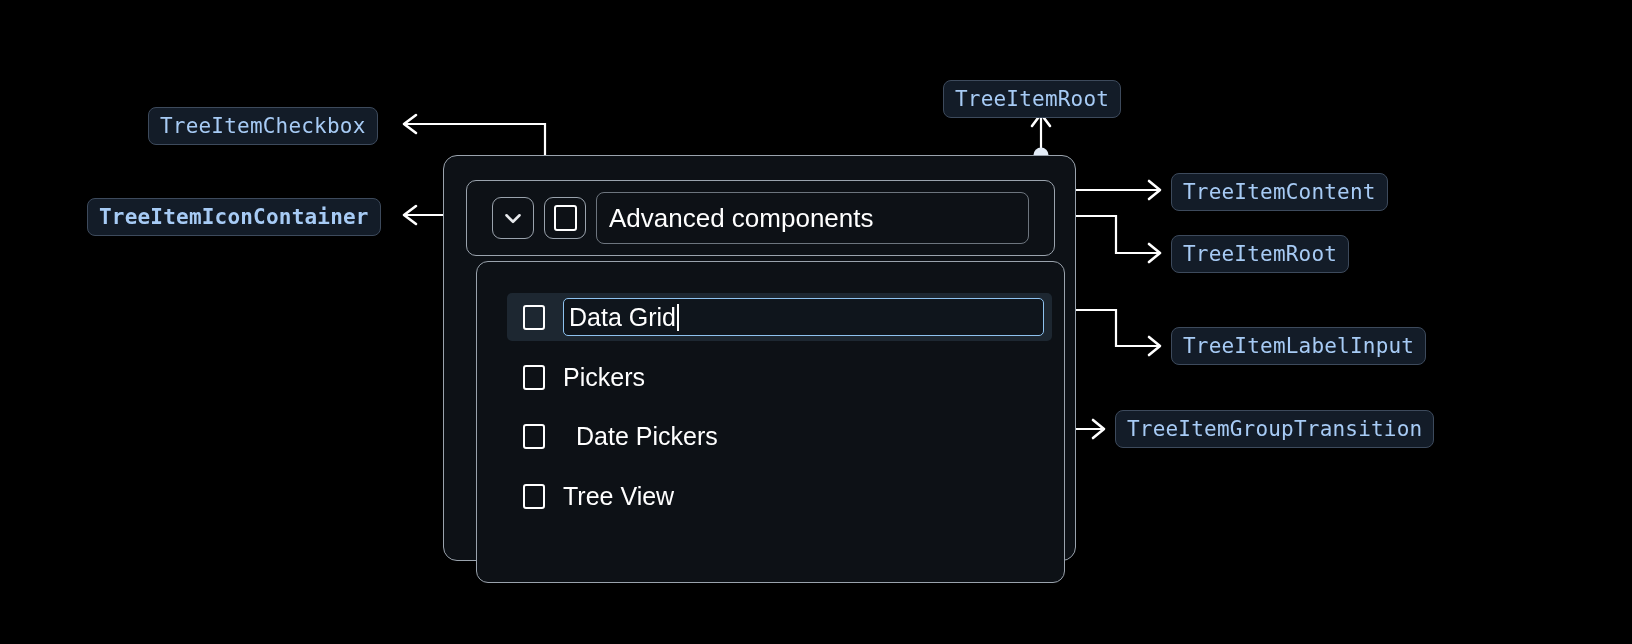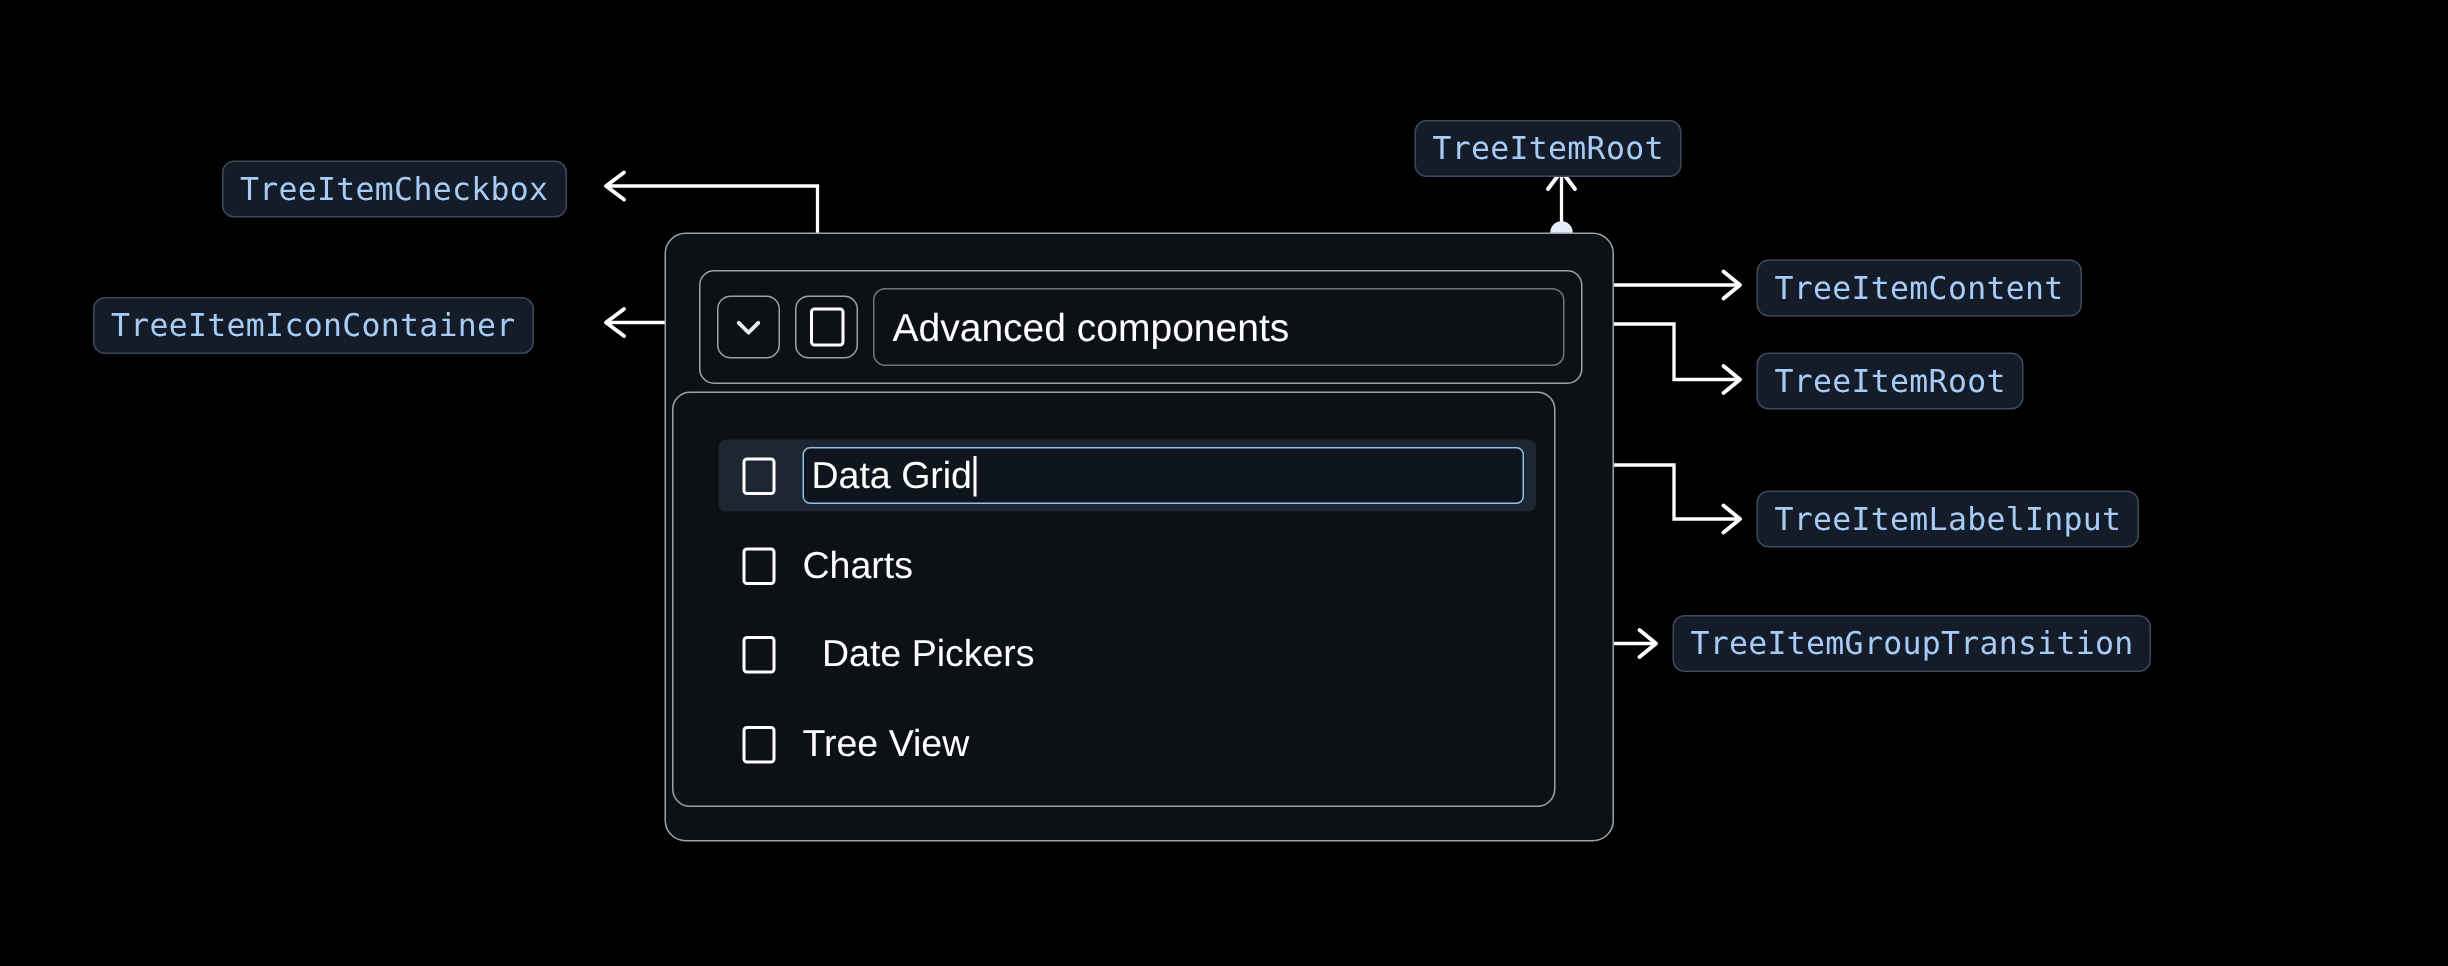--- a/index.html
+++ b/index.html
@@ -69,21 +69,21 @@
     left: 22px;
     top: 24px;
     width: 589px;
     height: 76px;
     box-sizing: border-box;
     background: #0d1116;
     border: 1px solid #9aa3ad;
     border-radius: 10px;
     display: flex;
     align-items: center;
-    padding: 0 11px;
+    padding: 0 25px;
     gap: 10px;
   }
 
   .icon-box {
     box-sizing: border-box;
     width: 42px;
     height: 42px;
     border: 1px solid #9aa3ad;
     border-radius: 9px;
     display: flex;
@@ -123,24 +123,24 @@
     align-items: center;
     padding: 0 12px;
     color: #ffffff;
     font-size: 26px;
     background: transparent;
   }
 
   
   #tree-group {
     position: absolute;
-    left: 4px;
+    left: 32px;
     top: 105px;
     width: 589px;
-    height: 277px;
+    height: 322px;
     box-sizing: border-box;
     background: #0d1116;
     border: 1px solid #9aa3ad;
     border-radius: 12px;
     overflow: hidden;
   }
 
   .group-row {
     position: absolute;
     left: 30px;
@@ -239,21 +239,21 @@
       <circle cx="1041" cy="155" r="7.5"></circle>
       <circle cx="1053" cy="190" r="7.5"></circle>
       <circle cx="1041" cy="216" r="7.5"></circle>
       <circle cx="1041" cy="310" r="7.5"></circle>
       <circle cx="1053" cy="429" r="7.5"></circle>
     </g>
   </svg>
 
   <div class="chip" style="left:148px; top:107px;">TreeItemCheckbox</div>
 
-  <div class="chip" style="left:62px; top:198px;">TreeItemIconContainer</div>
+  <div class="chip" style="left:87px; top:198px;font-weight:bold;">TreeItemIconContainer</div>
 
   <div class="chip" style="left:943px; top:67px;margin-top:13px;">TreeItemRoot</div>
 
   <div class="chip" style="left:1171px; top:173px;">TreeItemContent</div>
 
   <div class="chip" style="left:1171px; top:235px;">TreeItemRoot</div>
 
   <div class="chip" style="left:1115px; top:410px;">TreeItemGroupTransition</div>
 
   <div class="chip" style="left:1171px; top:327px;">TreeItemLabelInput</div>
@@ -282,21 +282,21 @@
       <div class="group-row selected" style="top:31px;">
         <div class="row-chk"></div>
         <div class="row-input">
           <span class="val">Data Grid</span>
             <span class="caret"></span>
         </div>
       </div>
 
       <div class="group-row" style="top:91px;">
         <div class="row-chk"></div>
-        <span class="row-text">Charts</span>
+        <span class="row-text">Pickers</span>
       </div>
 
       <div class="group-row" style="top:150px;gap:31px;">
         <div class="row-chk"></div>
         <span class="row-text">Date Pickers</span>
       </div>
 
       <div class="group-row" style="top:210px;">
         <div class="row-chk"></div>
         <span class="row-text">Tree View</span>

